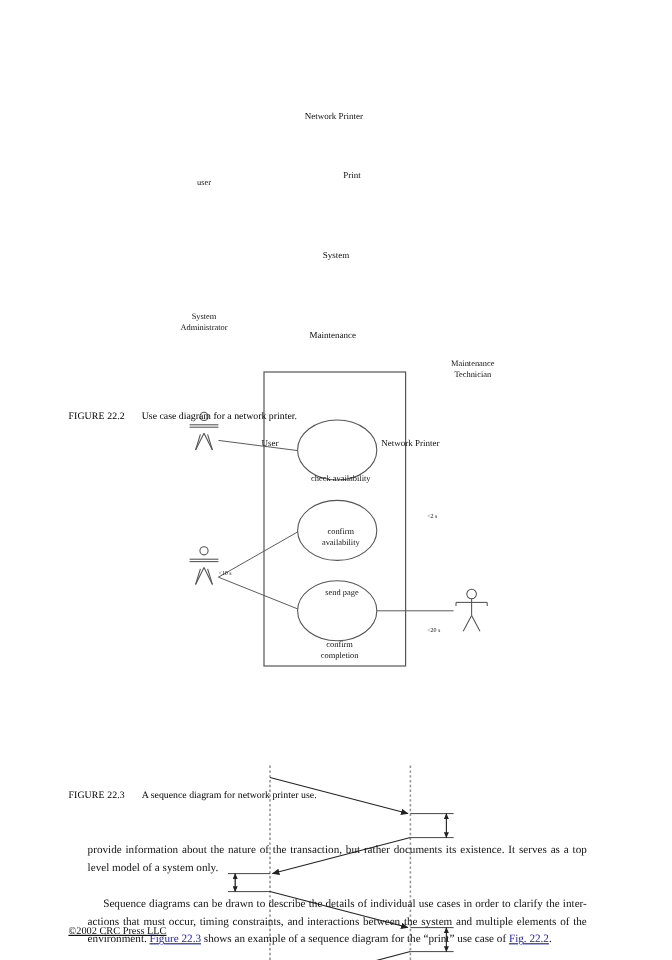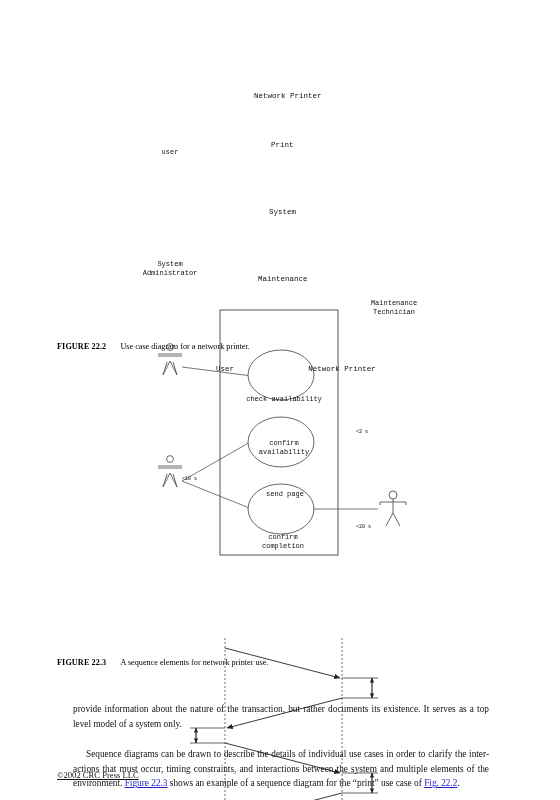--- a/index.html
+++ b/index.html
@@ -8,37 +8,37 @@
     background:#ffffff;
     font-family:"Liberation Serif", serif;
     color:#000;
     position:relative;
     overflow:hidden;
   }
   .page{position:absolute;inset:0;}
 
   
   .svg-layer{position:absolute;left:0;top:0;width:560px;height:800px;pointer-events:none;}
-  .lbl{position:absolute;font-family:Liberation Mono, monospace;color:#111;white-space:nowrap;}
+  .lbl{position:absolute;font-family:Liberation Serif, serif;color:#111;white-space:nowrap;}
 
   
   #fig22-2{position:absolute;left:0;top:0;width:560px;height:340px;}
   .sys-title{font-size:7.5px;left:254px;top:92px;}
   .uc-label{font-size:7.5px;}
   .actor-label{font-size:7px;text-align:center;line-height:9px;}
 
   
   .caption{
     position:absolute;
     font-family:"Liberation Serif", serif;
     font-size:8.2px;
     color:#000;
     white-space:nowrap;
   }
-  .caption b{font-weight:bold;letter-spacing:.1px;}
+  .caption b{font-weight:normal;letter-spacing:.1px;}
   .caption .cap-text{margin-left:12px;text-align:right;}
 
   
   #fig22-3{position:absolute;left:0;top:355px;width:560px;height:290px;}
   .seq-head{font-size:7.5px;text-align:center;}
   .msg-label{font-size:7px;text-align:center;line-height:8.5px;}
   .time-label{font-size:5px;}
 
   
   .body-copy{
@@ -105,21 +105,21 @@
         <line x1="380" y1="272" x2="406" y2="272"></line>
         <line x1="380" y1="272" x2="380" y2="275"></line>
         <line x1="406" y1="272" x2="406" y2="275"></line>
         <line x1="393" y1="283" x2="386" y2="296"></line>
         <line x1="393" y1="283" x2="400" y2="296"></line>
       </g>
     </svg>
 
     <div class="lbl sys-title">Network Printer</div>
 
-    <div class="lbl uc-label" style="left:271px;top:141px;">Print</div>
+    <div class="lbl uc-label" style="left:286px;top:141px;">Print</div>
     <div class="lbl uc-label" style="left:269px;top:208px;">System</div>
     <div class="lbl uc-label" style="left:258px;top:275px;">Maintenance</div>
 
     <div class="lbl actor-label" style="left:150px;top:148px;width:40px;">user</div>
 
     <div class="lbl actor-label" style="left:140px;top:260px;width:60px;">System</div>
     <div class="lbl actor-label" style="left:133px;top:269px;width:74px;">Administrator</div>
 
     <div class="lbl actor-label" style="left:363px;top:299px;width:62px;">Maintenance</div>
     <div class="lbl actor-label" style="left:363px;top:308px;width:62px;">Technician</div>
@@ -182,21 +182,21 @@
     <div class="lbl msg-label" style="left:240px;top:178px;width:86px;">confirm</div>
     <div class="lbl msg-label" style="left:240px;top:187px;width:86px;">completion</div>
 
     <div class="lbl time-label" style="left:356px;top:74px;">&lt;2 s</div>
     <div class="lbl time-label" style="left:182px;top:121px;">&lt;10 s</div>
     <div class="lbl time-label" style="left:356px;top:169px;">&lt;20 s</div>
   </div>
 
   <div class="caption" style="left:57px;top:658px;">
     <b>FIGURE 22.3</b>
-    <span class="cap-text">A sequence elements for network printer use.</span>
+    <span class="cap-text">A sequence diagram for network printer use.</span>
   </div>
 
   <div class="body-copy">
     <p>provide information about the nature of the transaction, but rather documents its existence. It serves as a top level model of a system only.</p>
     <p class="indent"><span>Sequence diagrams can be drawn to describe the details of individual use cases in order to clarify the inter-actions that must occur, timing constraints, and interactions between the system and multiple elements of the environment. </span><a class="xref" href="#">Figure 22.3</a><span> shows an example of a sequence diagram for the “print” use case of </span><a class="xref" href="#">Fig. 22.2</a><span>.</span></p>
   </div>
 
   <div class="footer">©2002 CRC Press LLC</div>
 
 </div>

